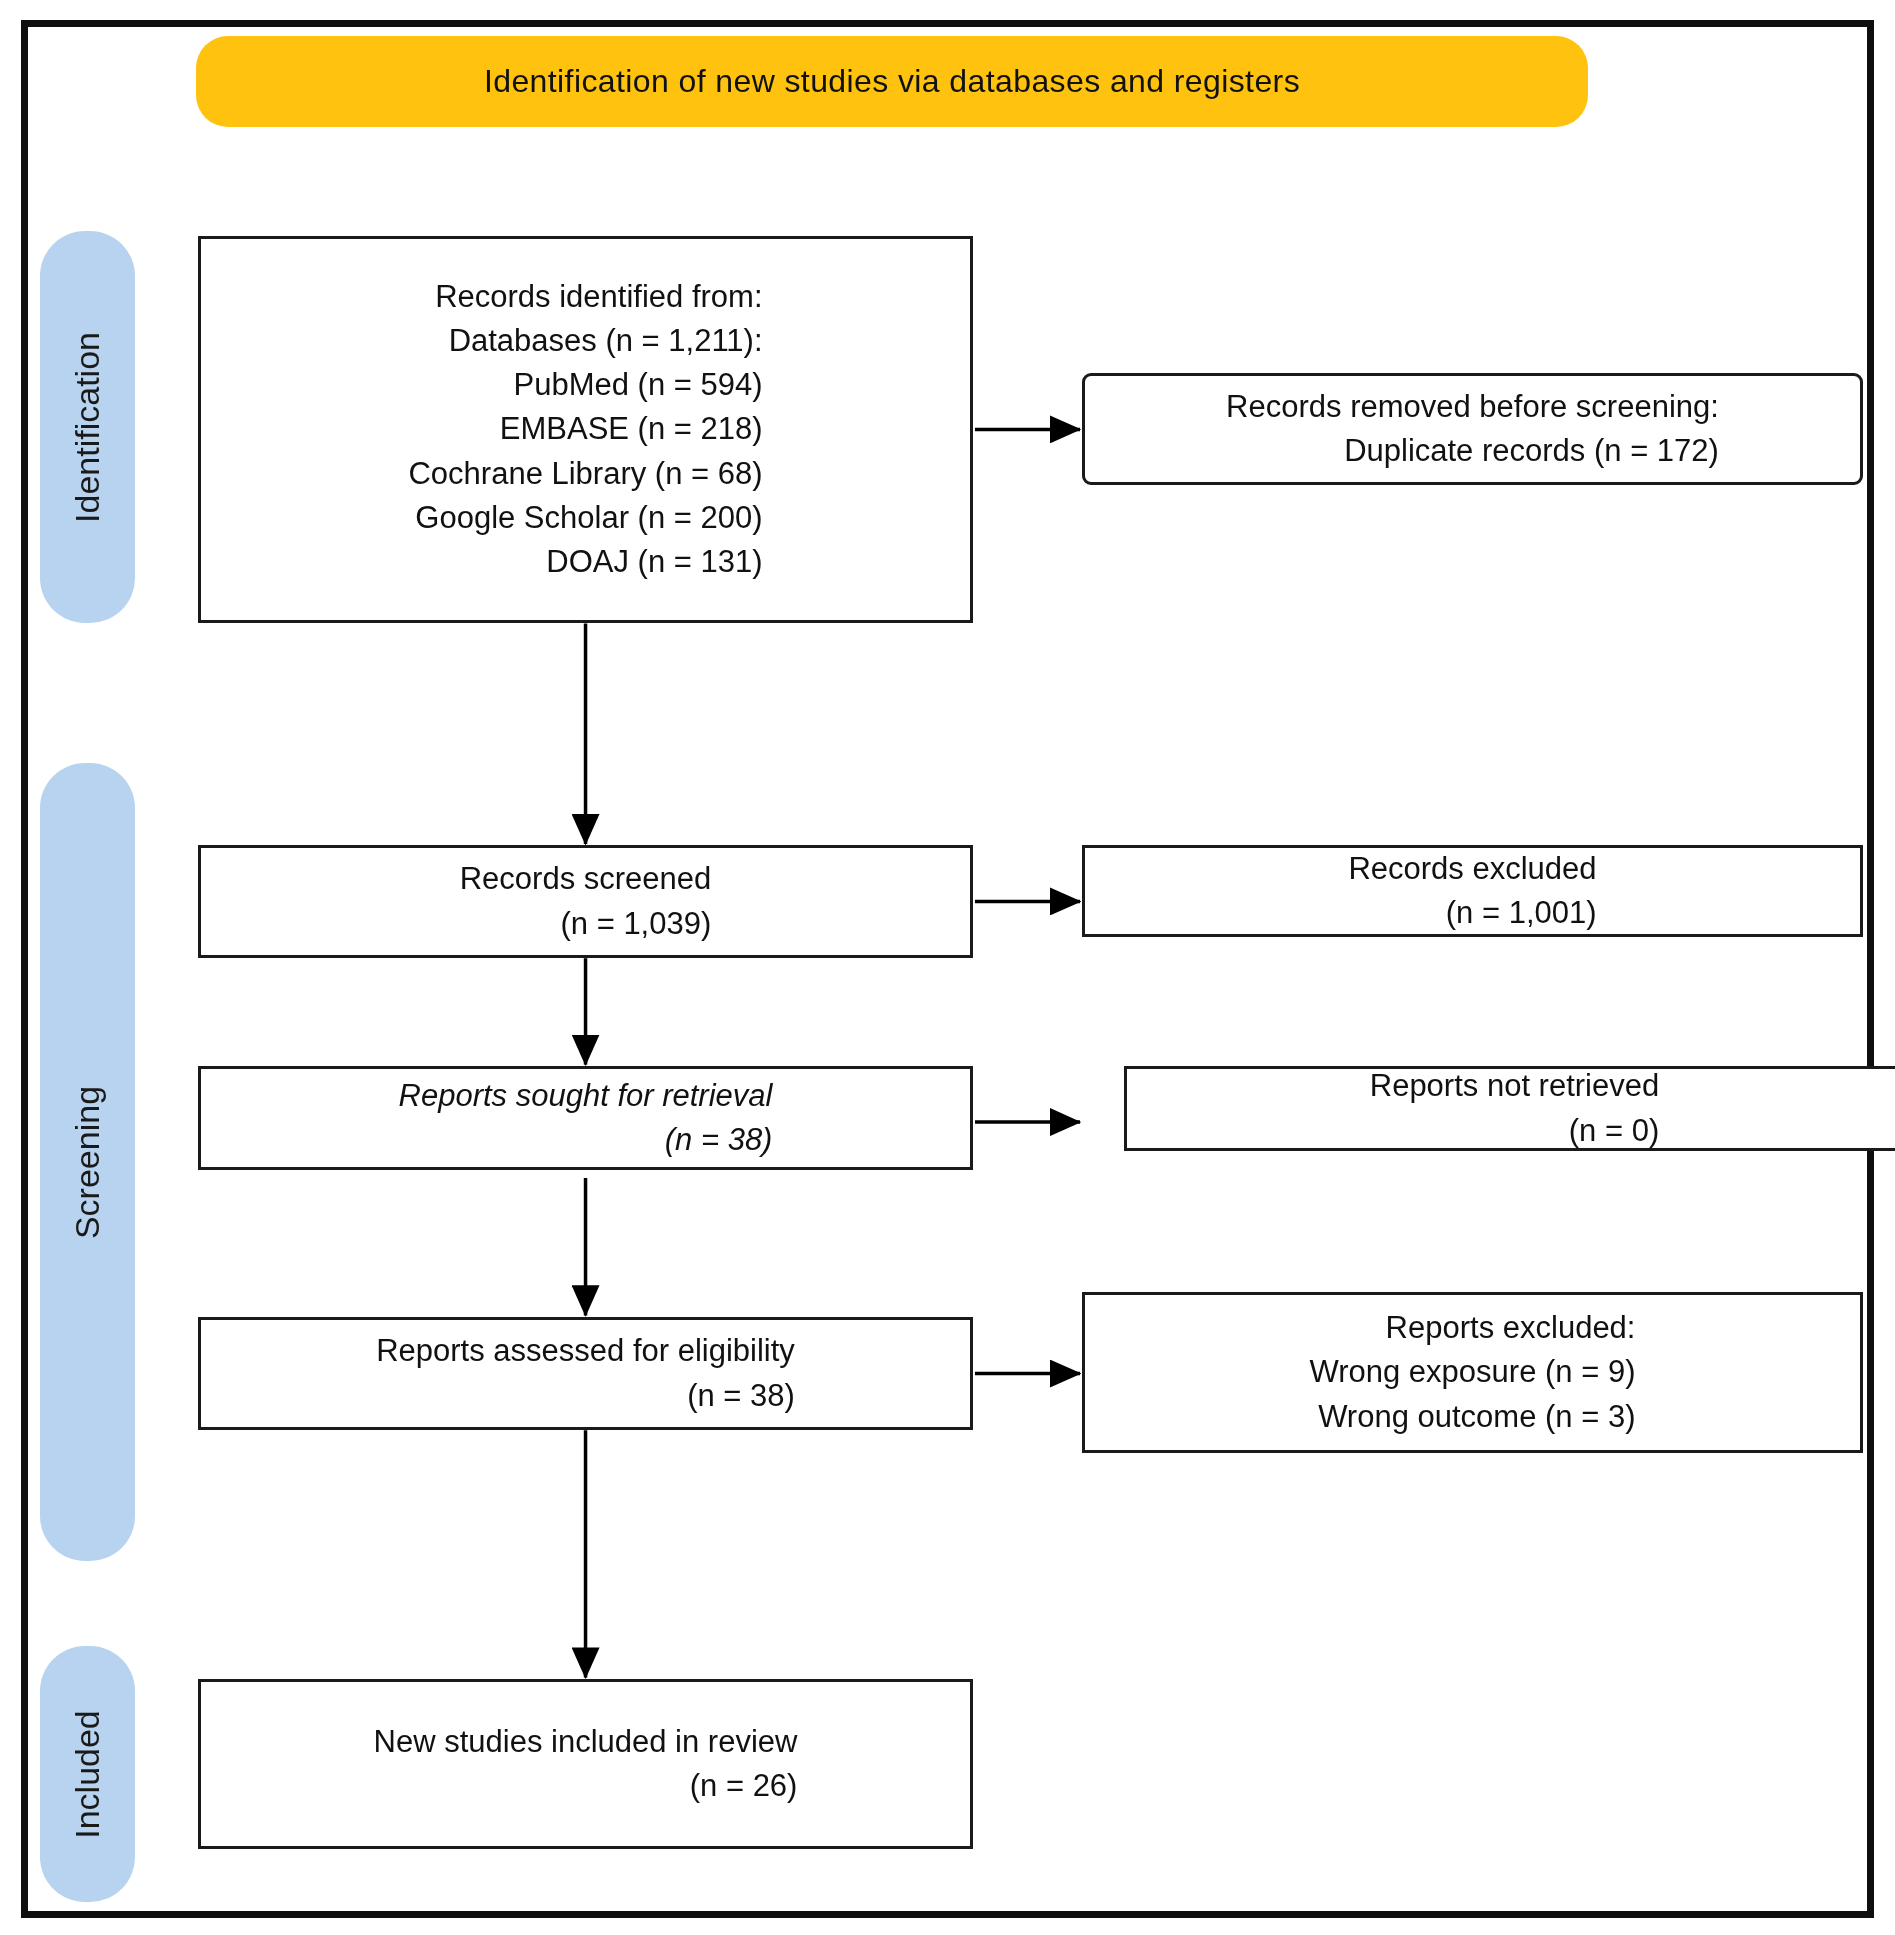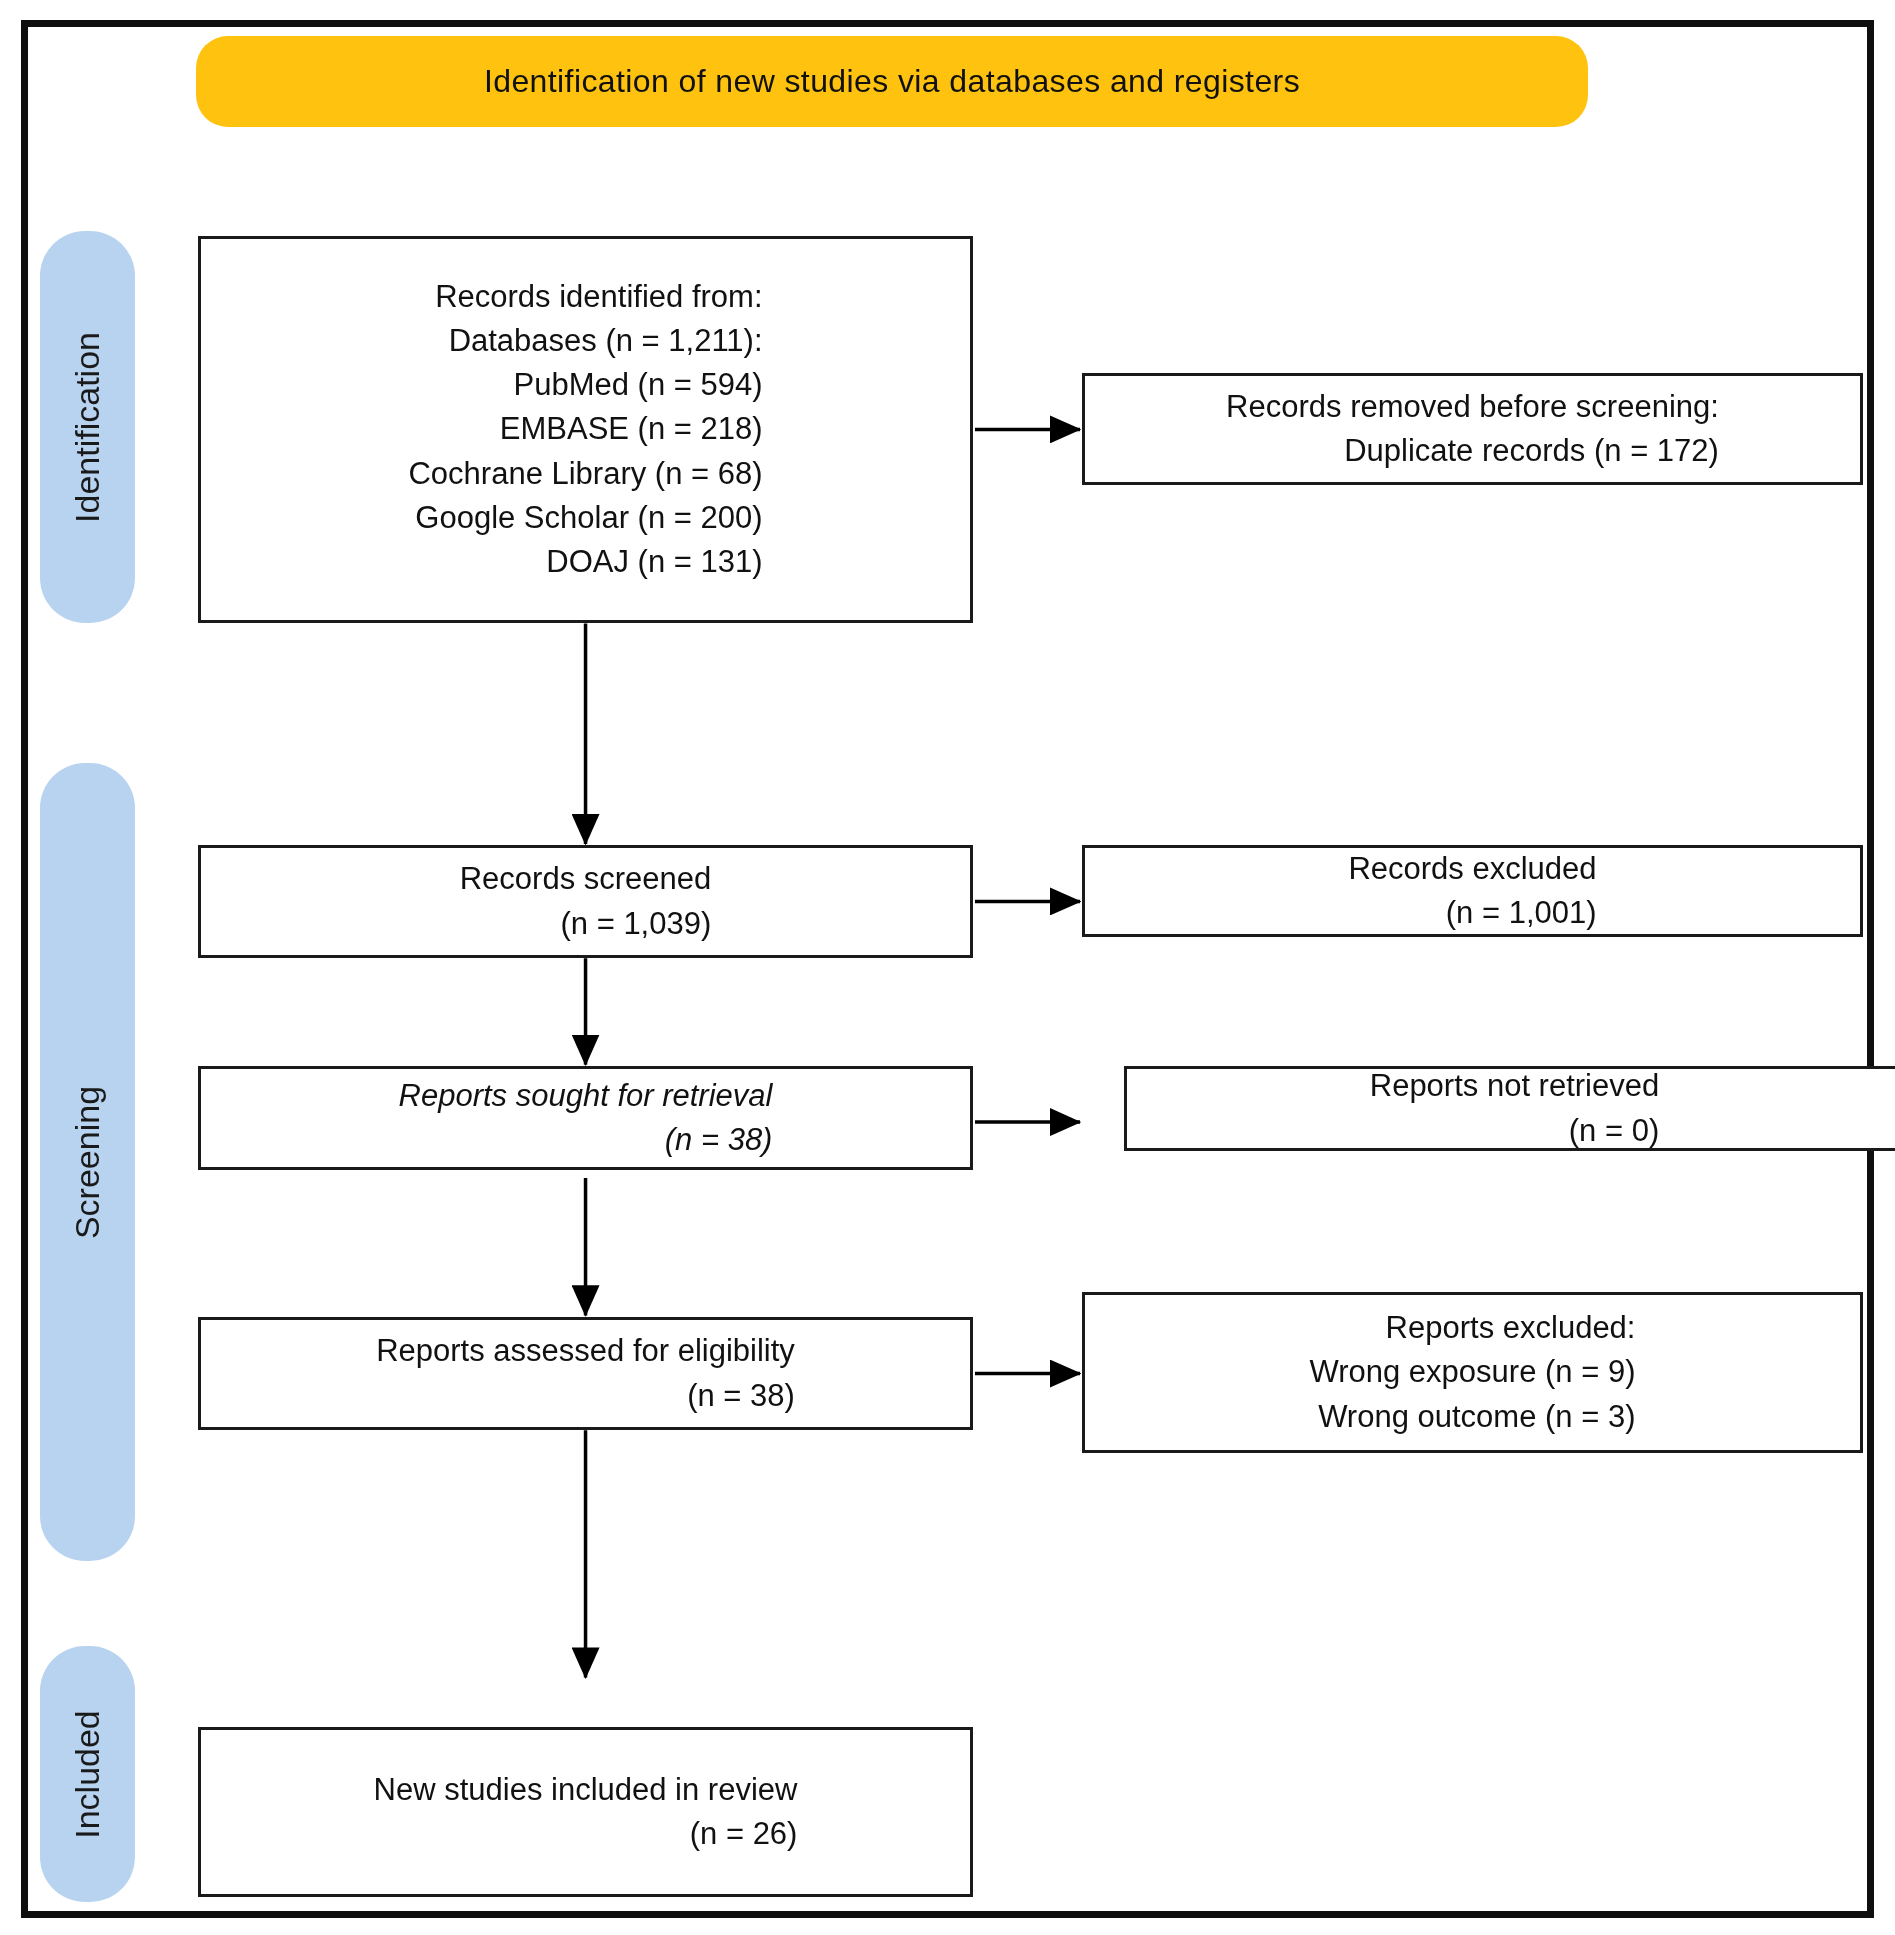--- a/index.html
+++ b/index.html
@@ -36,22 +36,22 @@
     position:absolute;background:#ffffff;
     border:3.5px solid #1a1a1a;box-sizing:border-box;
     display:flex;align-items:center;justify-content:center;
     text-align:right;font-size:31px;line-height:1.42;
     white-space:pre-line;padding:4.2px 7px;
   }
   .b1{left:198px;top:236px;width:775px;height:387px;}
   .b2{left:198px;top:845px;width:775px;height:113px;}
   .b3{left:198px;top:1066px;width:775px;height:104px;font-style:italic;}
   .b4{left:198px;top:1317px;width:775px;height:113px;}
-  .b5{left:198px;top:1679px;width:775px;height:170px;margin-top:48px;}
-  .r1{left:1082px;top:373px;width:781px;height:112px;}
+  .b5{left:198px;top:1679px;width:775px;height:170px;}
+  .r1{left:1082px;top:373px;width:781px;height:112px;border-radius:9px;}
   .r2{left:1082px;top:845px;width:781px;height:92px;}
   .r3{left:1124px;top:1066px;width:781px;height:85px;}
   .r4{left:1082px;top:1292px;width:781px;height:161px;}
   .arrows{
     position:absolute;left:0;top:0;width:1896px;height:1936px;
     pointer-events:none;
   }
 </style>
 </head>
 <body>

